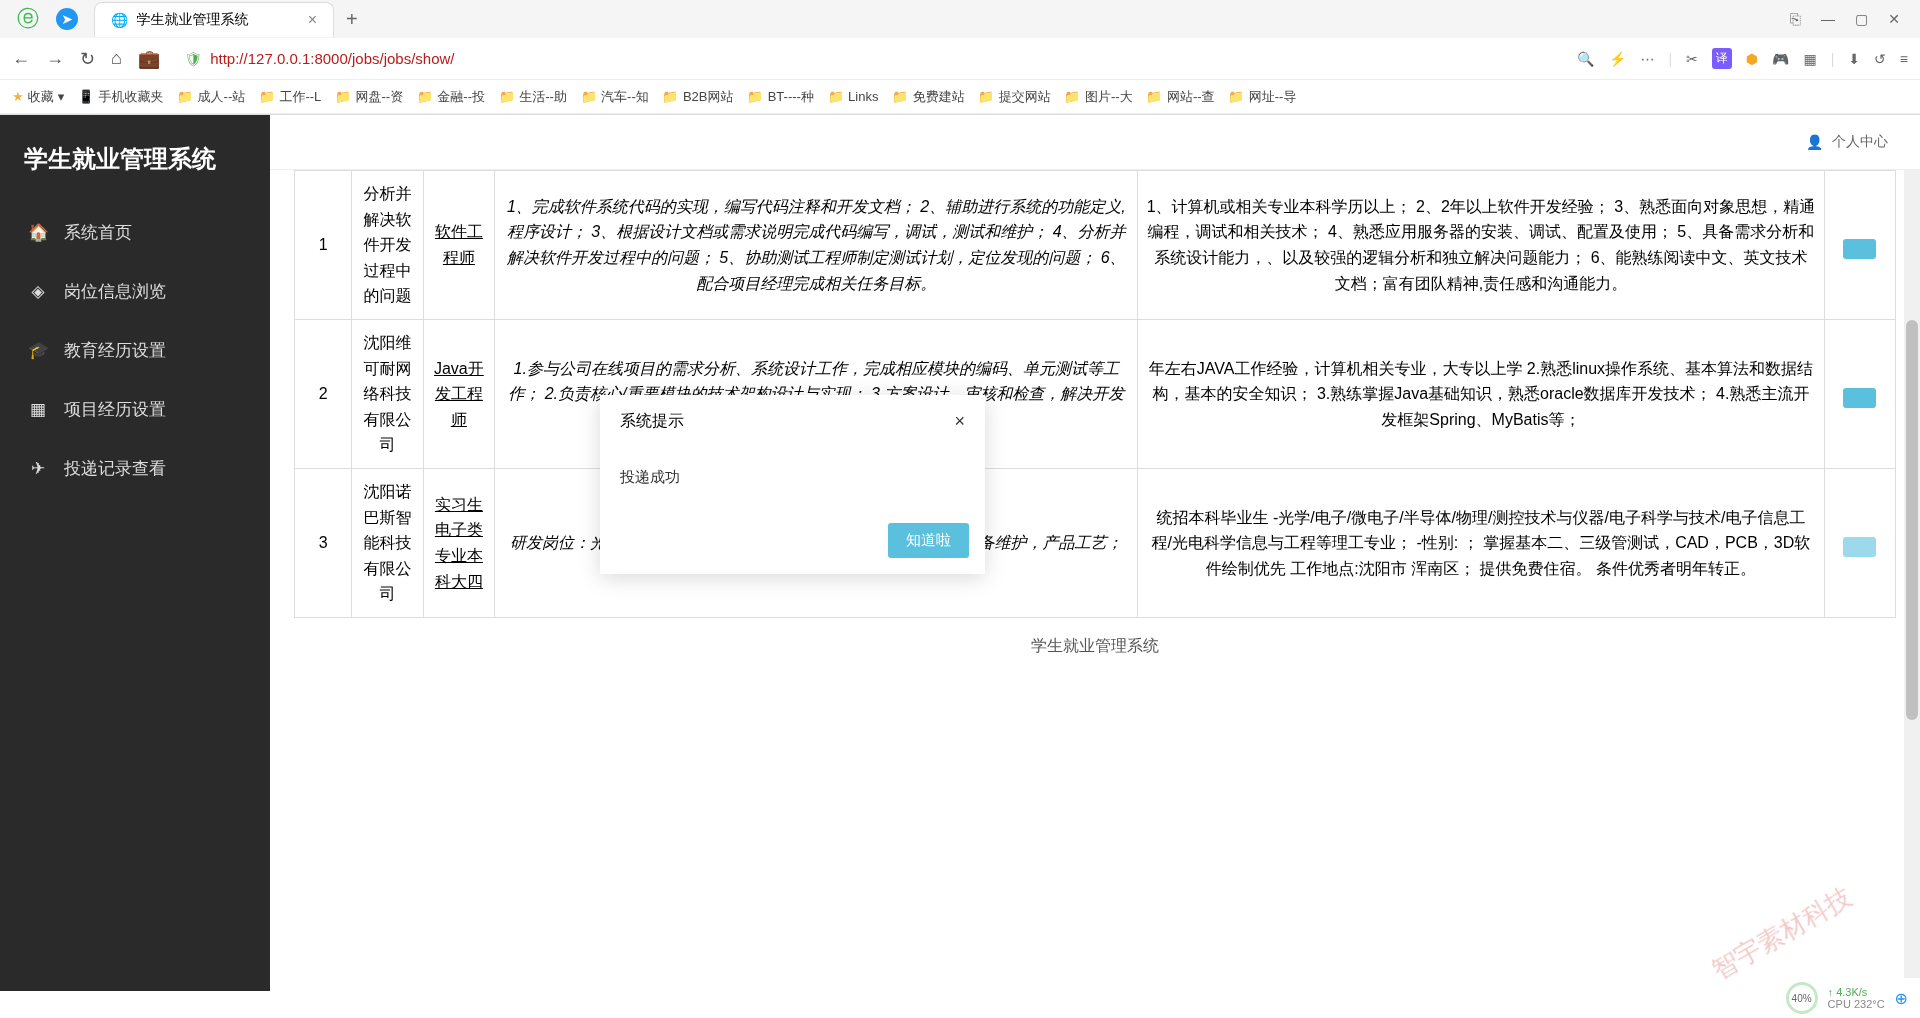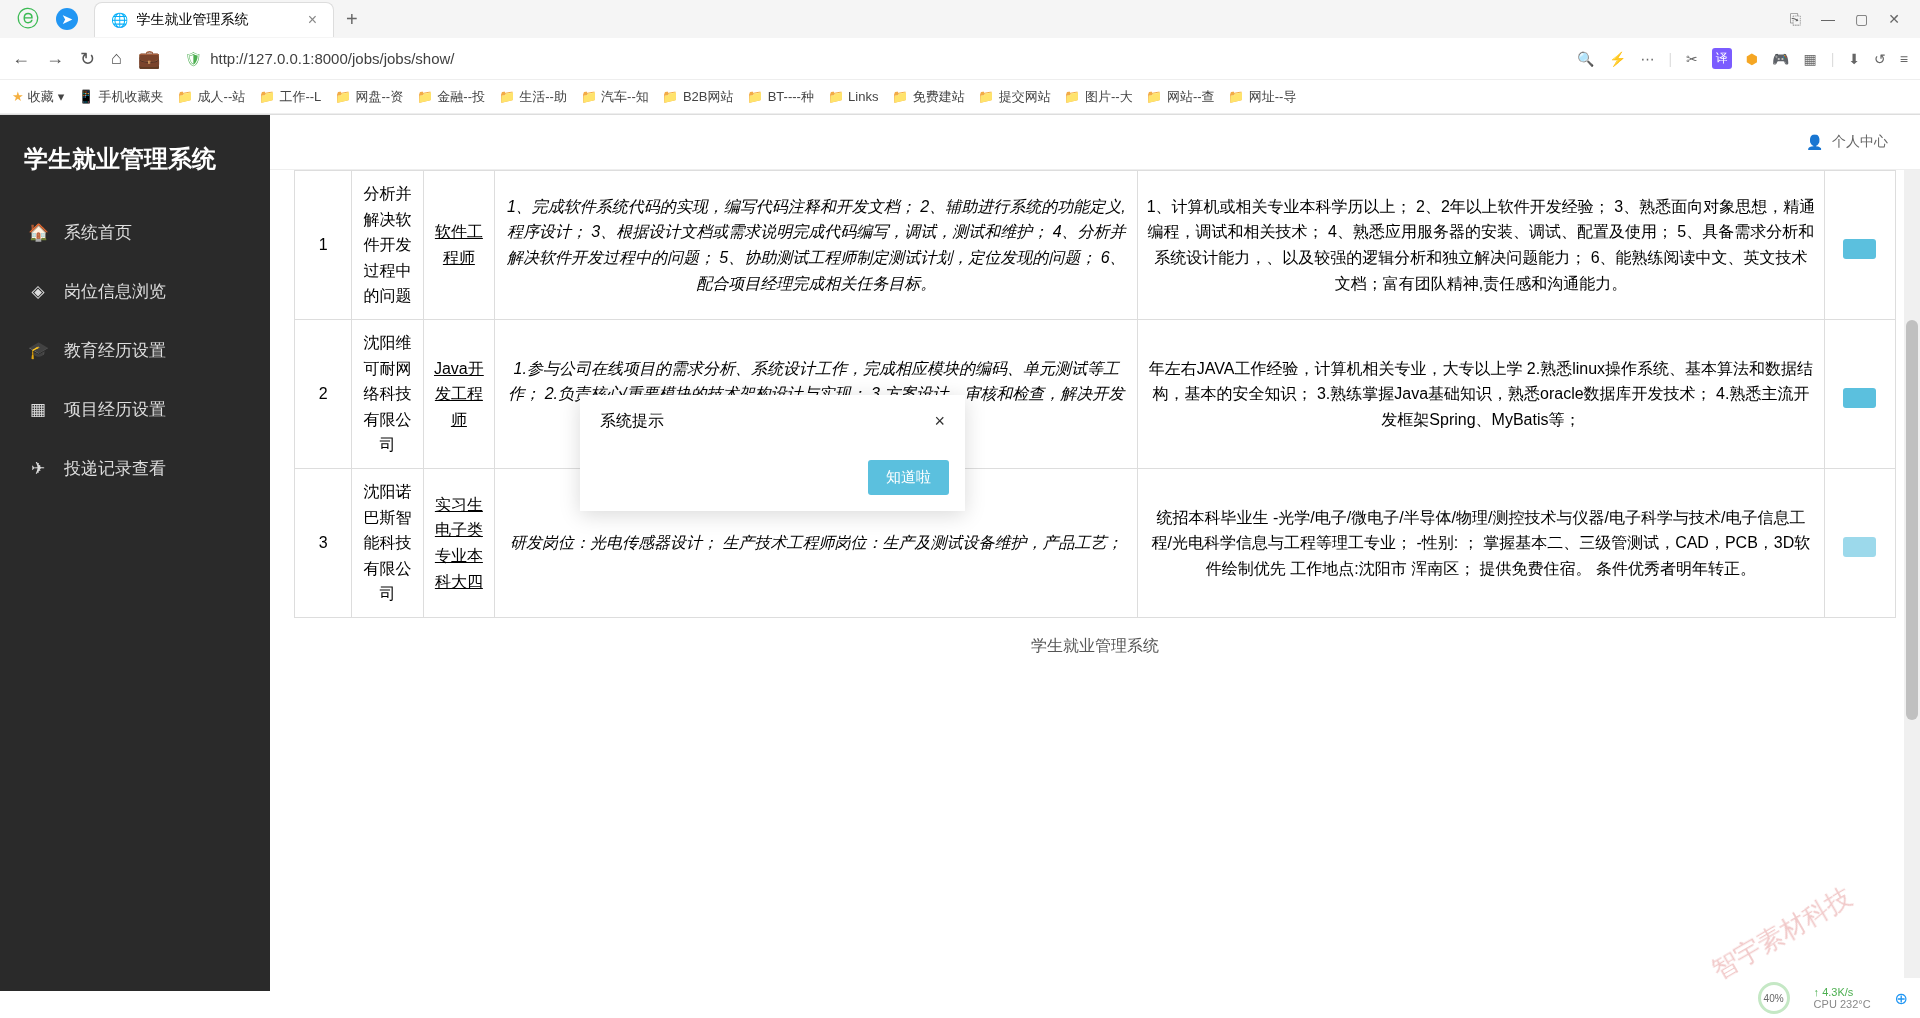--- a/index.html
+++ b/index.html
@@ -12,21 +12,21 @@
 .tab { display: flex; align-items: center; background: #fff; border-radius: 8px 8px 0 0; padding: 8px 16px; margin-left: 8px; border: 1px solid #ddd; border-bottom: none; gap: 8px; min-width: 240px; }
 .tab-close { cursor: pointer; color: #888; font-size: 16px; margin-left: auto; }
 .new-tab { margin-left: 12px; color: #666; font-size: 20px; cursor: pointer; }
 .window-controls { margin-left: auto; display: flex; gap: 20px; padding-right: 12px; color: #666; }
 .window-controls span { cursor: pointer; font-size: 14px; }
 
 .nav-bar { display: flex; align-items: center; height: 42px; padding: 0 12px; gap: 16px; background: #fff; border-bottom: 1px solid #eee; }
 .nav-btn { color: #555; cursor: pointer; font-size: 18px; }
 .url-bar { flex: 1; display: flex; align-items: center; gap: 8px; padding: 4px 8px; }
 .url-shield { color: #4caf50; }
-.url-text { color: #404040; font-size: 15px; }
+.url-text { color: #b91c1c; font-size: 15px; }
 .nav-right { display: flex; gap: 14px; align-items: center; color: #666; }
 .nav-right span { cursor: pointer; }
 
 .bookmark-bar { display: flex; align-items: center; height: 34px; padding: 0 12px; gap: 14px; background: #fff; border-bottom: 1px solid #eee; font-size: 13px; }
 .bookmark-item { display: flex; align-items: center; gap: 4px; color: #444; cursor: pointer; white-space: nowrap; }
 .folder-icon { color: #f5b041; }
 .star-icon { color: #f5b041; }
 
 
 .app { display: flex; height: calc(1018px - 114px - 28px); }
@@ -47,32 +47,32 @@
 .data-table td.position { width: 50px; word-break: break-all; text-decoration: underline; }
 .data-table td.desc { width: 450px; font-style: italic; }
 .data-table td.req { width: 480px; margin-top: 36px; }
 .data-table td.action { width: 50px; padding: 4px; }
 .submit-btn { background: #5bc0de; color: #fff; border: none; padding: 10px 6px; cursor: pointer; font-size: 16px; writing-mode: vertical-rl; border-radius: 3px; }
 .submit-btn.disabled { opacity: 0.6; }
 
 .footer-text { text-align: center; padding: 18px; color: #555; font-size: 16px; }
 
 
-.modal { position: fixed; left: 580px; top: 395px; width: 385px; background: #fff; box-shadow: 0 4px 20px rgba(0,0,0,0.15); z-index: 100; }
+.modal { position: fixed; left: 600px; top: 395px; width: 385px; background: #fff; box-shadow: 0 4px 20px rgba(0,0,0,0.15); z-index: 100; }
 .modal-header { display: flex; justify-content: space-between; align-items: center; padding: 16px 20px; font-size: 16px; }
 .modal-close { cursor: pointer; font-size: 18px; color: #333; }
 .modal-body { padding: 20px 20px 24px; font-size: 15px; color: #333; }
 .modal-footer { display: flex; justify-content: flex-end; padding: 12px 16px 16px; }
 .modal-ok { background: #5bc0de; color: #fff; border: none; padding: 8px 18px; cursor: pointer; font-size: 15px; border-radius: 3px; }
 
 
 .watermark { position: absolute; bottom: 40px; right: 60px; color: rgba(200,40,40,0.25); font-size: 26px; transform: rotate(-30deg); pointer-events: none; z-index: 5; }
 
 
-.status-bar { position: fixed; bottom: 0; right: 0; display: flex; align-items: center; gap: 24px; padding: 4px 12px; font-size: 11px; color: #888; background: #fff; margin-top: 16px; }
+.status-bar { position: fixed; bottom: 0; right: 0; display: flex; align-items: center; gap: 10px; padding: 4px 12px; font-size: 11px; color: #888; background: #fff; margin-top: 16px; }
 .circle-stat { width: 32px; height: 32px; border: 3px solid #c5e8c5; border-radius: 50%; display: flex; align-items: center; justify-content: center; font-size: 10px; color: #666; }
 
 .scrollbar-track { position: absolute; right: 0; top: 0; bottom: 0; width: 16px; background: #f0f0f0; }
 .scrollbar-thumb { position: absolute; right: 2px; width: 12px; background: #c0c0c0; border-radius: 6px; }
 
 .divider { color: #ddd; }
 .yi-icon { background: #7b5cff; color: #fff; padding: 2px 4px; border-radius: 3px; font-size: 12px; }
 </style>
 </head>
 <body>
@@ -258,20 +258,21 @@
       </div>
     </div>
   </div>
 </div>
 
 <div class="modal">
   <div class="modal-header">
     <span>系统提示</span>
     <span class="modal-close">×</span>
   </div>
+  <div class="modal-body">投递成功</div>
   <div class="modal-footer">
     <button class="modal-ok">知道啦</button>
   </div>
 </div>
 
 <div class="status-bar">
   <div class="circle-stat">40%</div>
   <div>
     <div style="color:#4caf50;">↑ <span>4.3K/s</span></div>
     <div>CPU 232°C</div>

